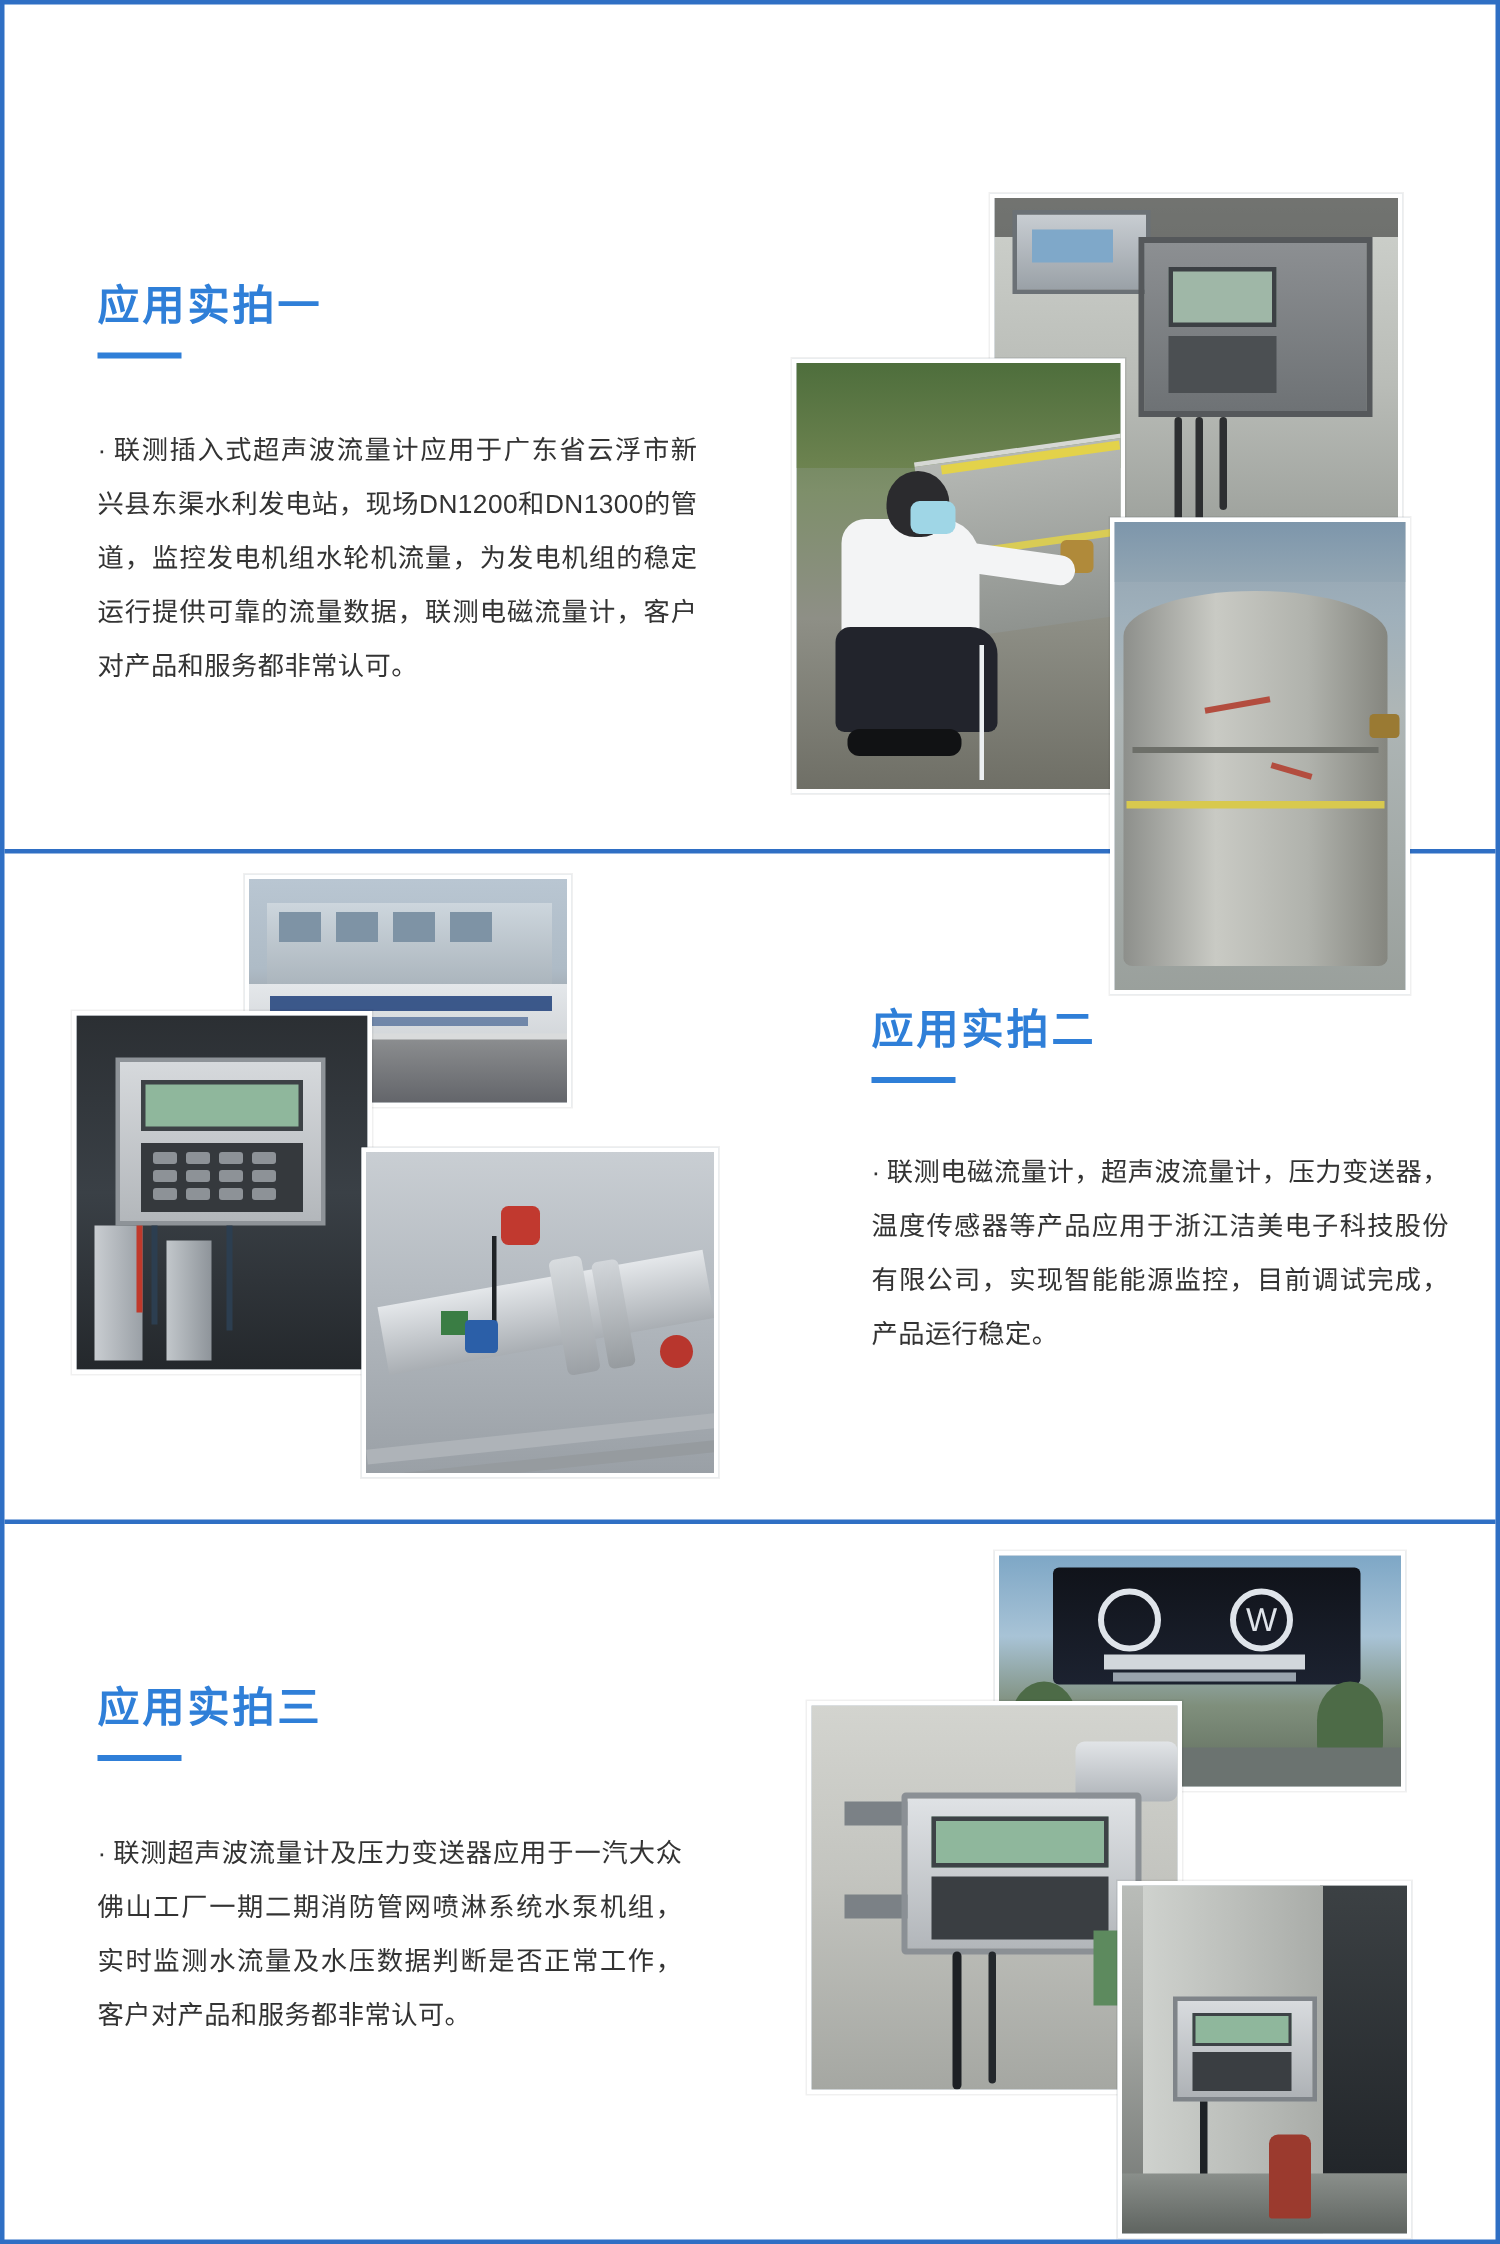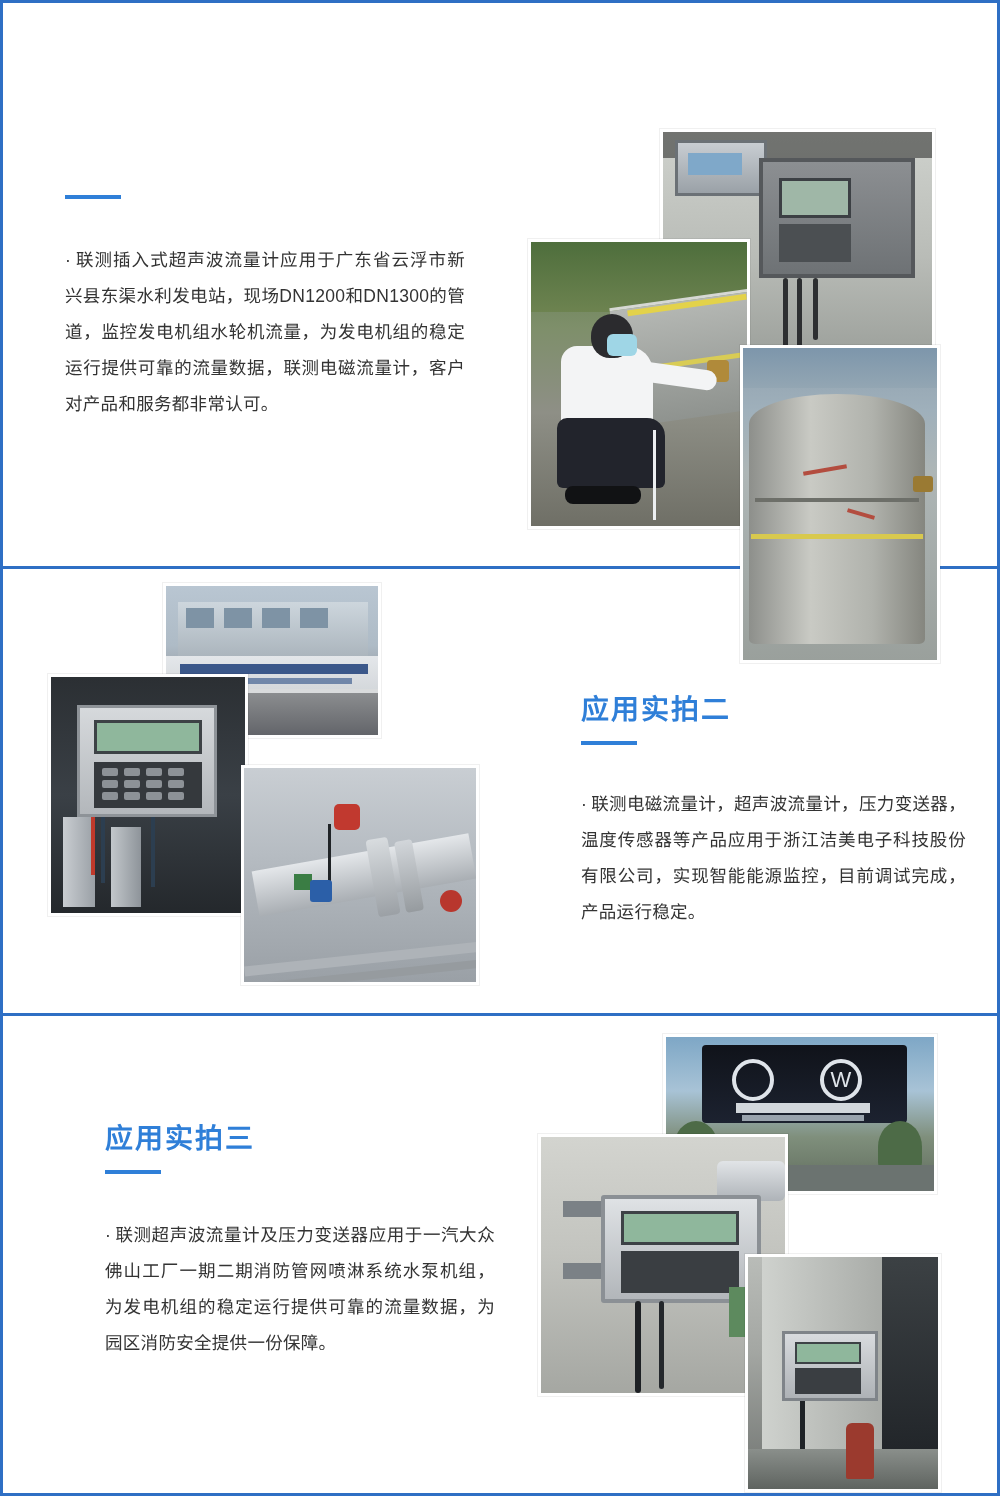--- a/index.html
+++ b/index.html
@@ -80,31 +80,29 @@
     width: 400px;
   }
   .s1-body { margin-top: 44px; }
   .s1-body p { margin: 0; text-indent: 0; }
 
   
   .s2-text {
     position: absolute;
     left: 578px; top: 95px;
     width: 385px;
-    margin-top: 23px;
   }
   .s2-body { margin-top: 42px; }
   .s2-body p { margin: 0; }
 
   
   .s3-text {
     position: absolute;
     left: 62px; top: 100px;
     width: 390px;
-    margin-left: 40px;
   }
   .s3-body { margin-top: 44px; }
   .s3-body p { margin: 0; }
 
   
   .photo {
     position: absolute;
     border: 3px solid #ffffff;
     overflow: hidden;
     box-shadow: 0 0 0 1px rgba(0,0,0,0.06);
@@ -277,20 +275,21 @@
 
 <div class="page">
 
 
   <div class="divider d1"></div>
   <div class="divider d2"></div>
 
   <div class="section sec1">
 
     <div class="s1-text">
+      <div class="heading">应用实拍一</div>
       <div class="heading-underline"></div>
       <div class="body-text s1-body">
         <p><span class="bullet">·</span><span>联测插入式超声波流量计应用于广东省云浮市新兴县东渠水利发电站，现场DN1200和DN1300的管道，监控发电机组水轮机流量，为发电机组的稳定运行提供可靠的流量数据，联测电磁流量计，客户对产品和服务都非常认可。</span></p>
       </div>
     </div>
 
     <div class="photo p1a">
       <div class="ph-inner">
         <div class="wall"></div>
         <div class="shadow"></div>
@@ -409,21 +408,21 @@
       </div>
     </div>
   </div>
 
   <div class="section sec3">
 
     <div class="s3-text">
       <div class="heading">应用实拍三</div>
       <div class="heading-underline"></div>
       <div class="body-text s3-body">
-        <p><span class="bullet">·</span><span>联测超声波流量计及压力变送器应用于一汽大众佛山工厂一期二期消防管网喷淋系统水泵机组，为发电机组的稳定运行提供可靠的流量数据，为园区消防安全提供一份保障。</span></p>
+        <p><span class="bullet">·</span><span>联测超声波流量计及压力变送器应用于一汽大众佛山工厂一期二期消防管网喷淋系统水泵机组，实时监测水流量及水压数据判断是否正常工作，客户对产品和服务都非常认可。</span></p>
       </div>
     </div>
 
     <div class="photo p3a">
       <div class="ph-inner">
         <div class="bg"></div>
         <div class="board">
           <div class="ring r1"></div>
           <div class="ring r2"></div>
           <div class="vw">W</div>

